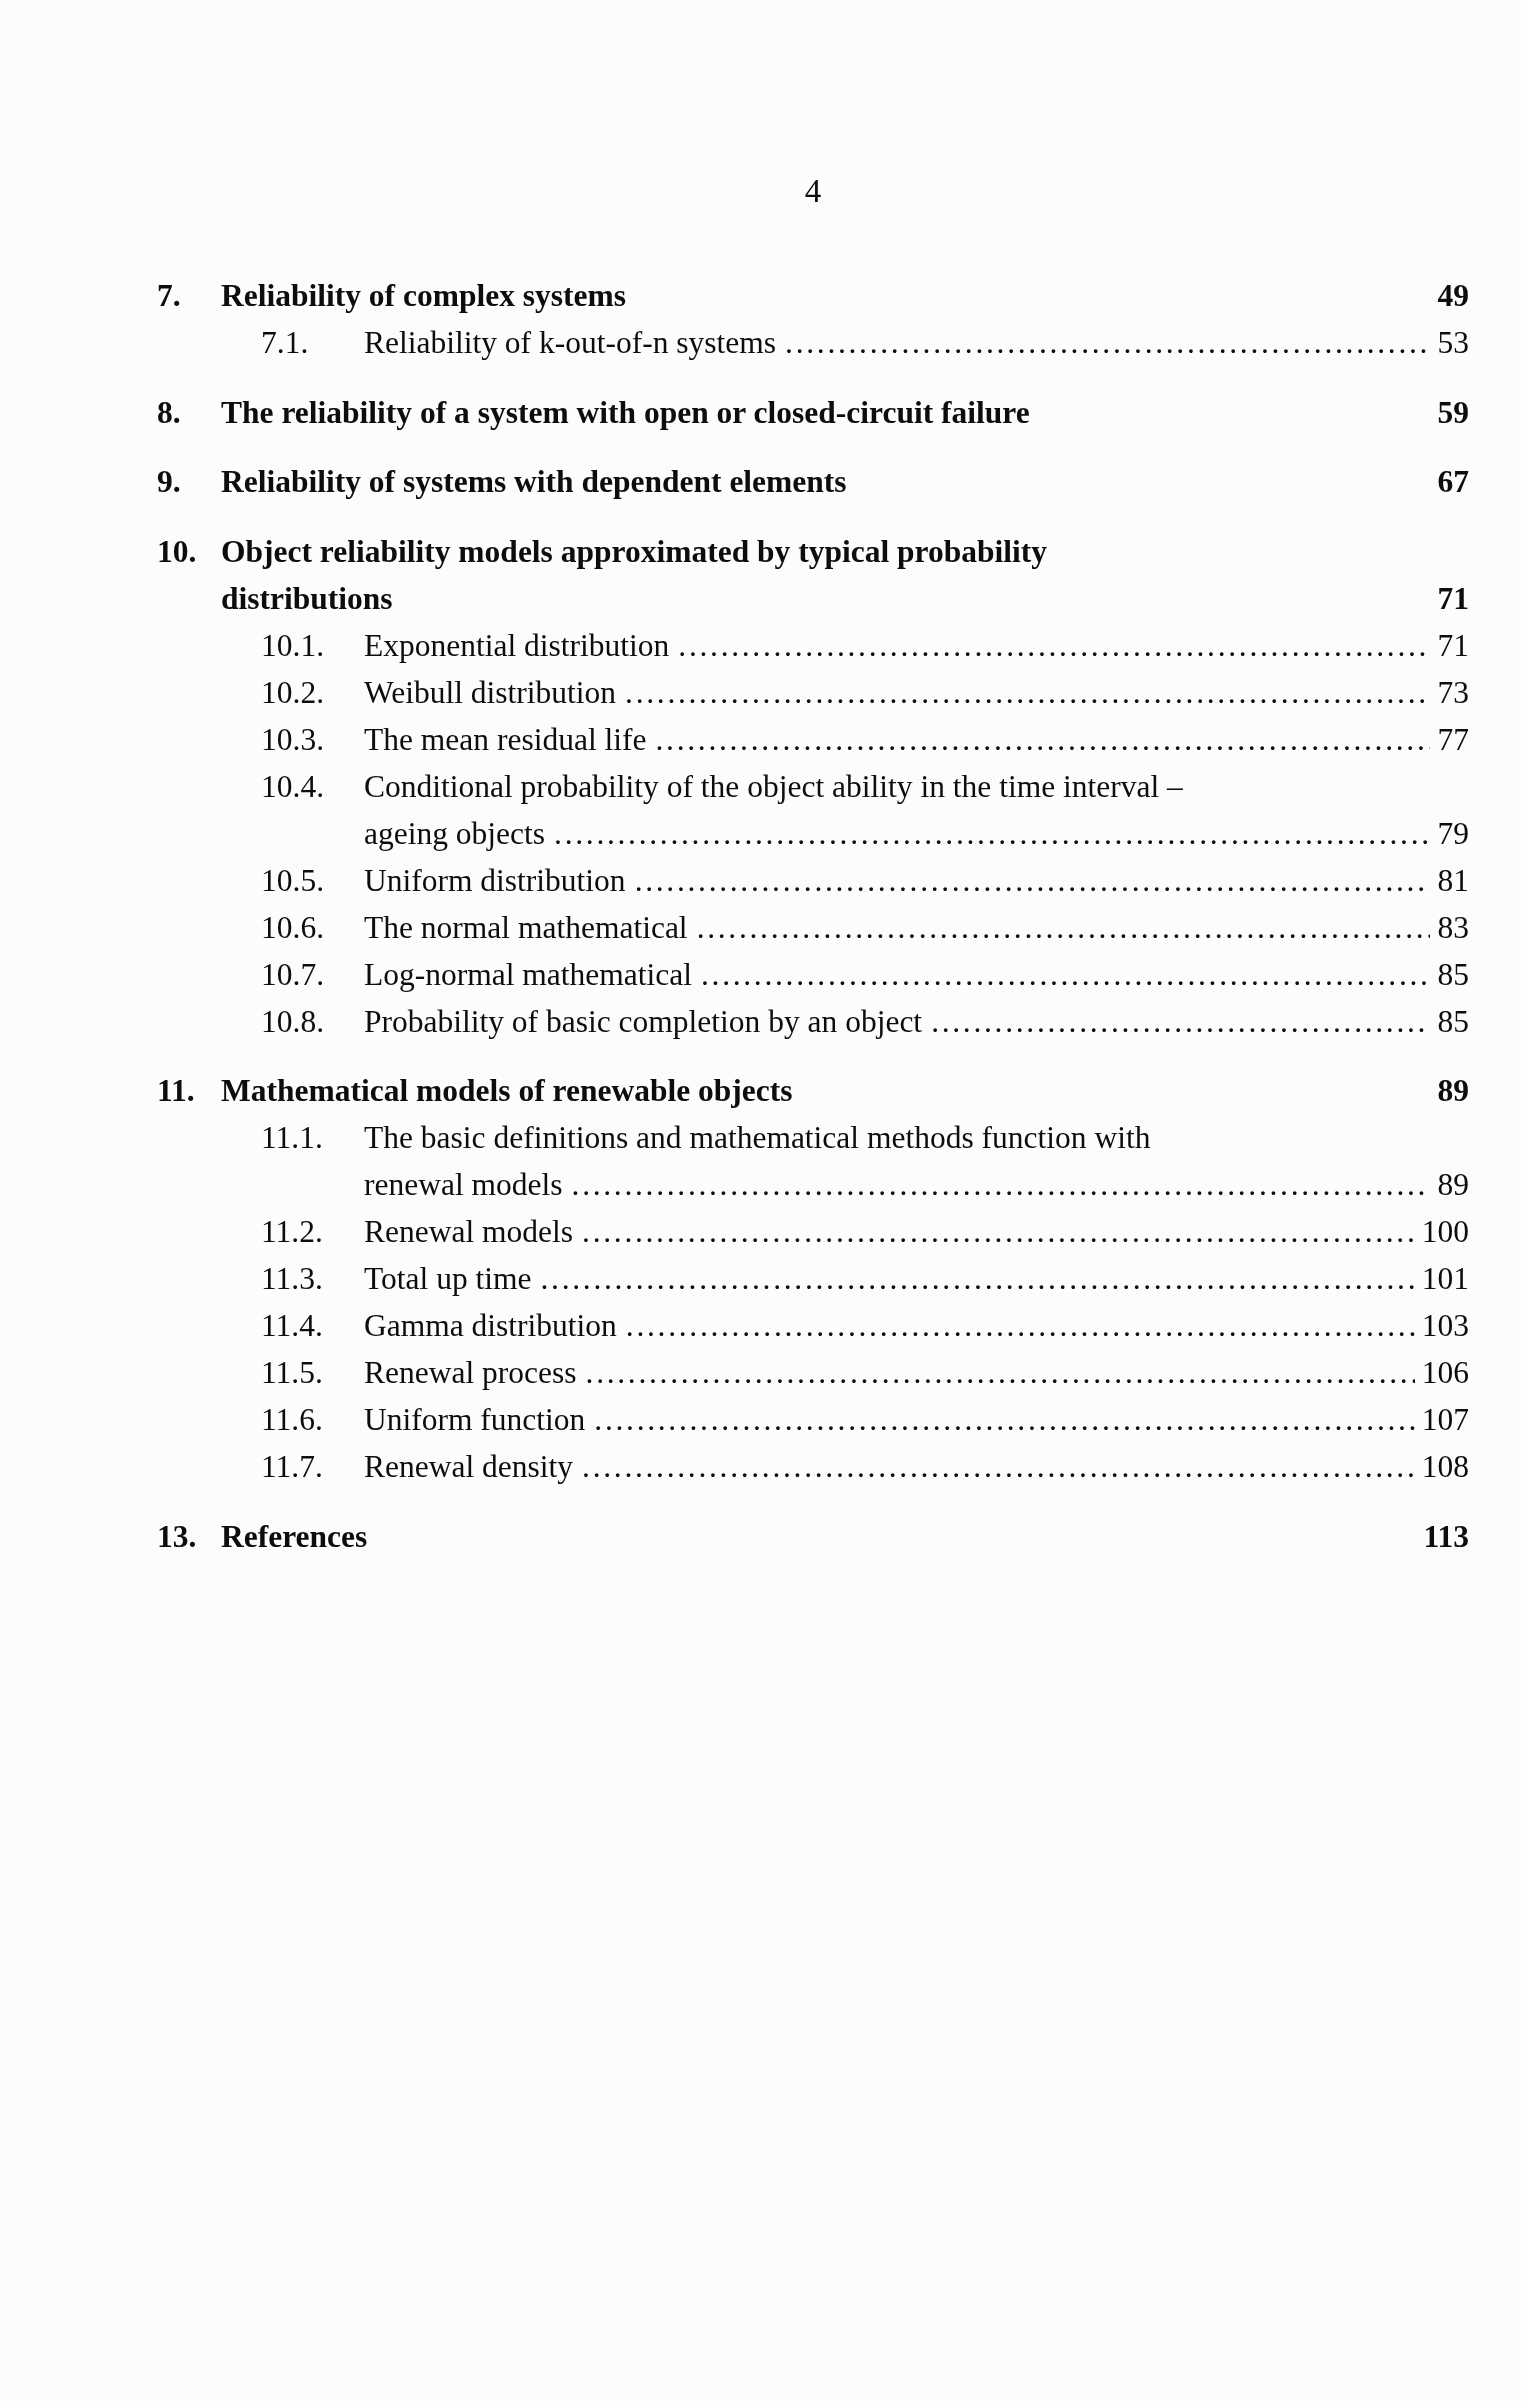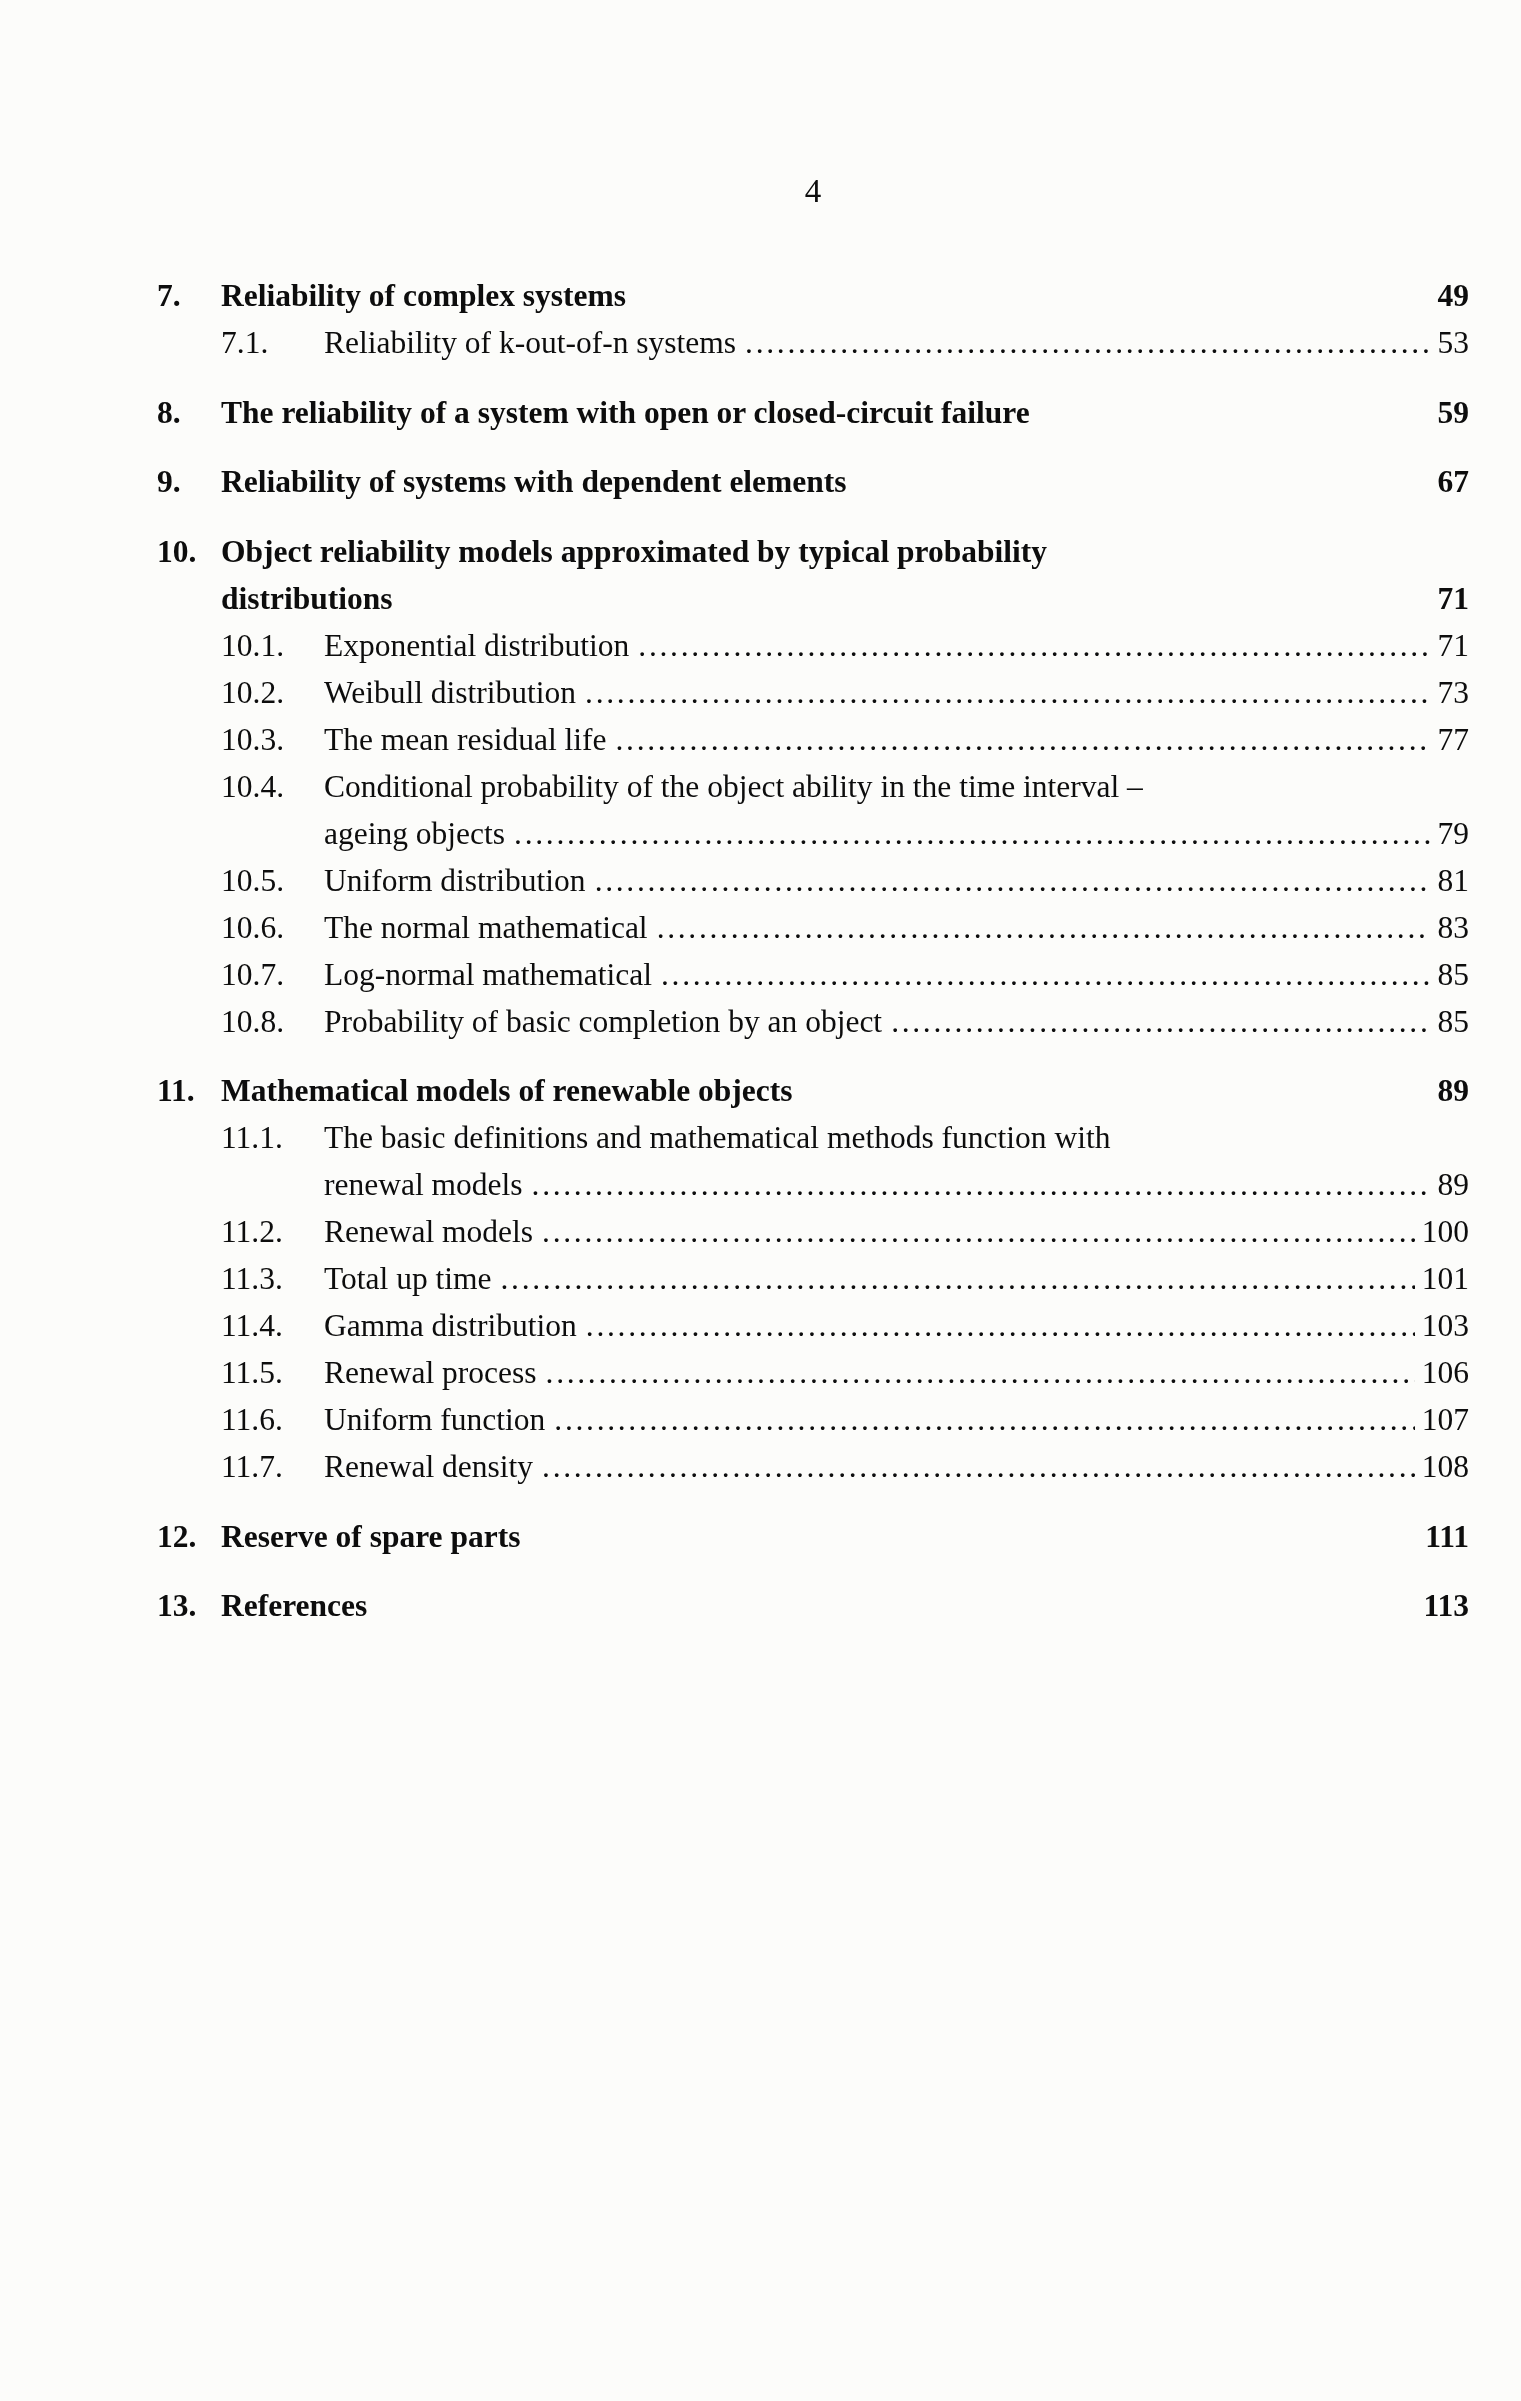--- a/index.html
+++ b/index.html
@@ -52,20 +52,21 @@
     margin-top: 22.5px;
   }
   .toc > .entry:first-child {
     margin-top: 0;
   }
   .entry.section {
     padding-left: 64px;
   }
   .entry.section .num {
     width: 103px;
+    margin-left: 40px;
   }
   .line {
     display: flex;
     align-items: center;
   }
   .title {
     flex: none;
     max-width: 100%;
   }
   .spacer {
@@ -307,30 +308,20 @@
           <span class="num">11.7.</span>
           <div class="body">
             <div class="line">
               <span class="title">Renewal density</span>
               <span class="dots"></span>
               <span class="page">108</span>
             </div>
           </div>
         </div>
         <div class="entry chapter">
-          <span class="num">12.</span>
-          <div class="body">
-            <div class="line">
-              <span class="title">Reserve of spare parts</span>
-              <span class="spacer"></span>
-              <span class="page">111</span>
-            </div>
-          </div>
-        </div>
-        <div class="entry chapter">
           <span class="num">13.</span>
           <div class="body">
             <div class="line">
               <span class="title">References</span>
               <span class="spacer"></span>
               <span class="page">113</span>
             </div>
           </div>
         </div>
       </div>

